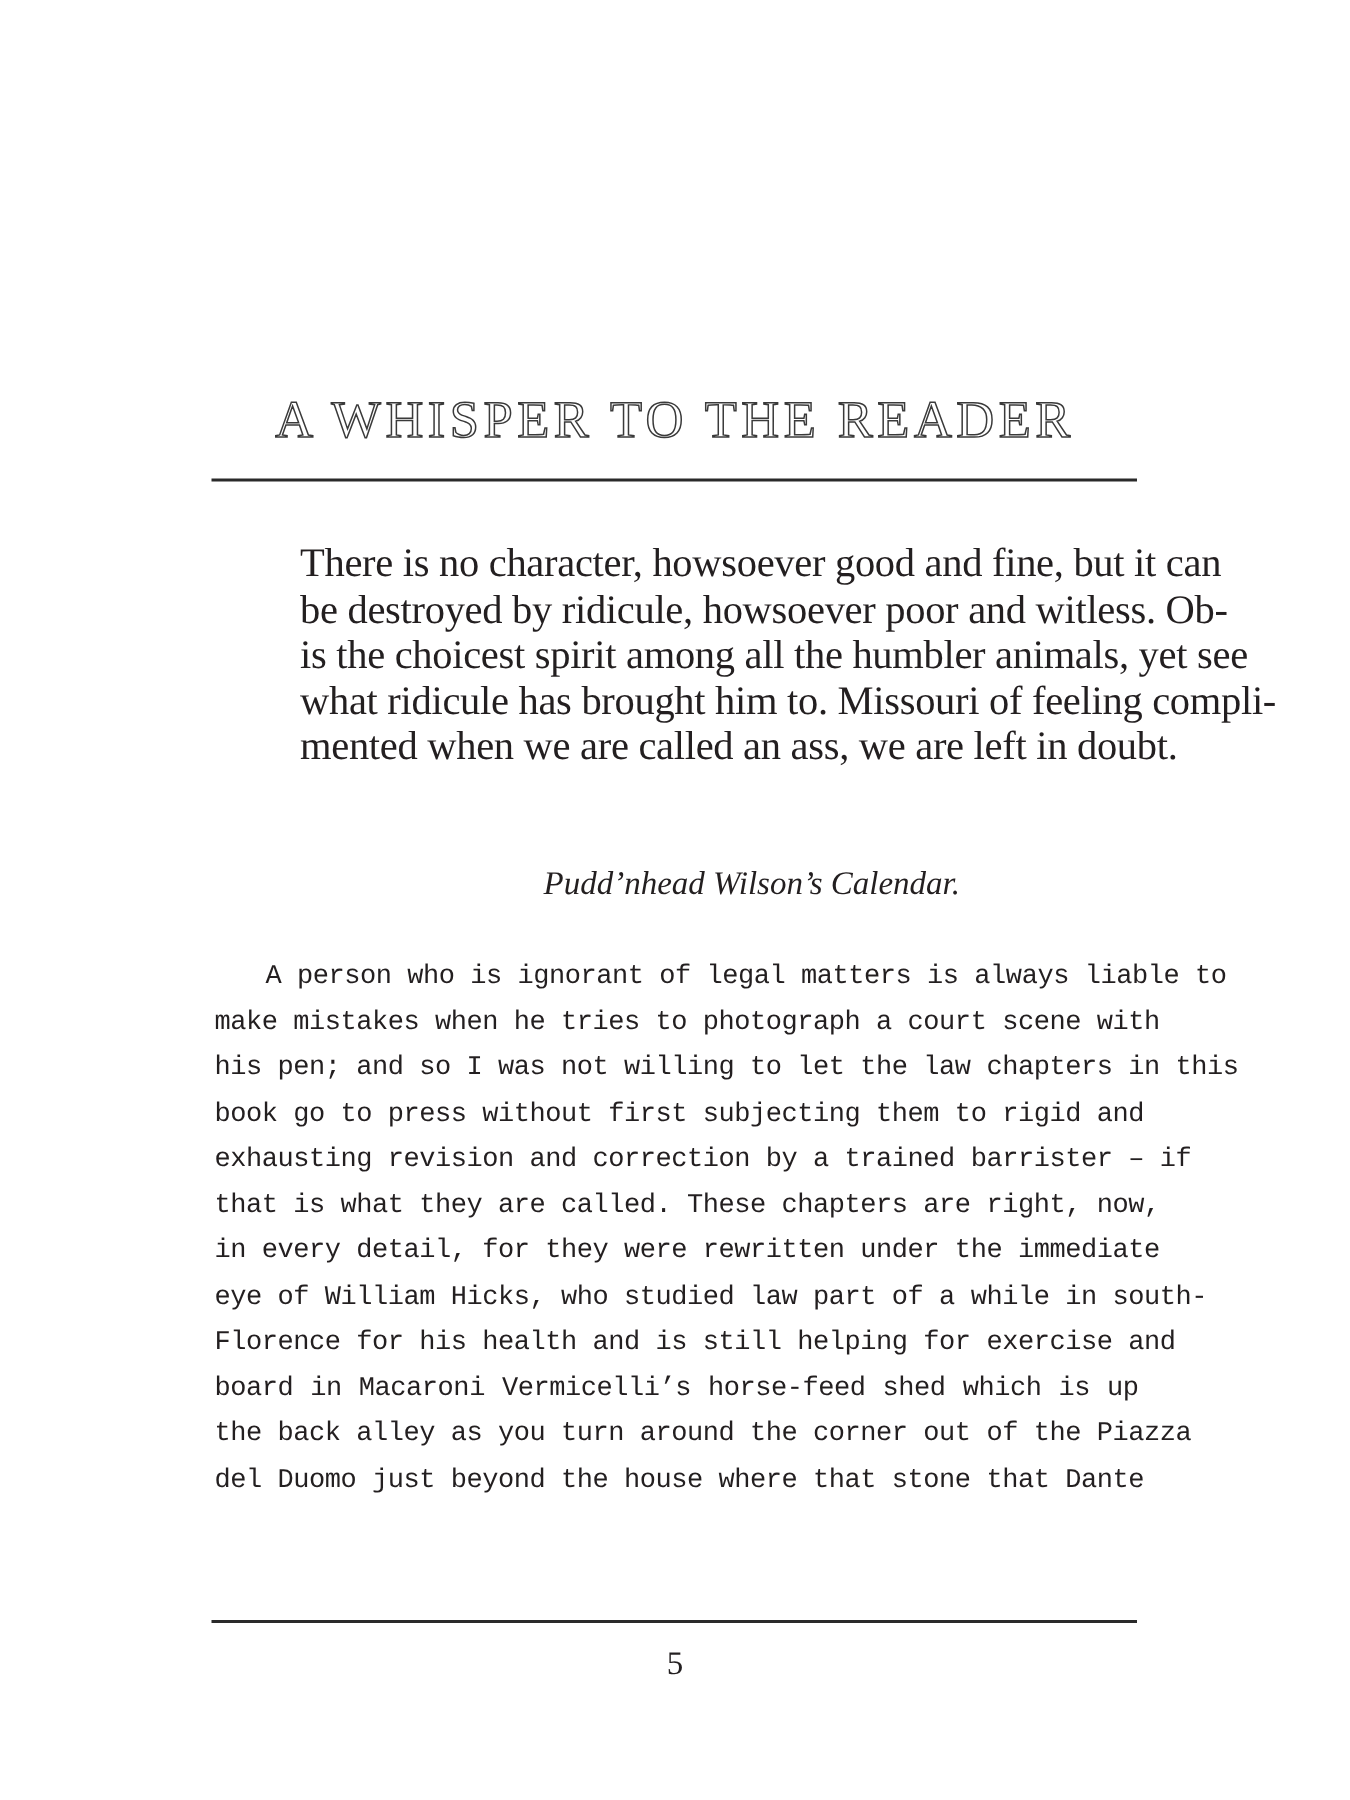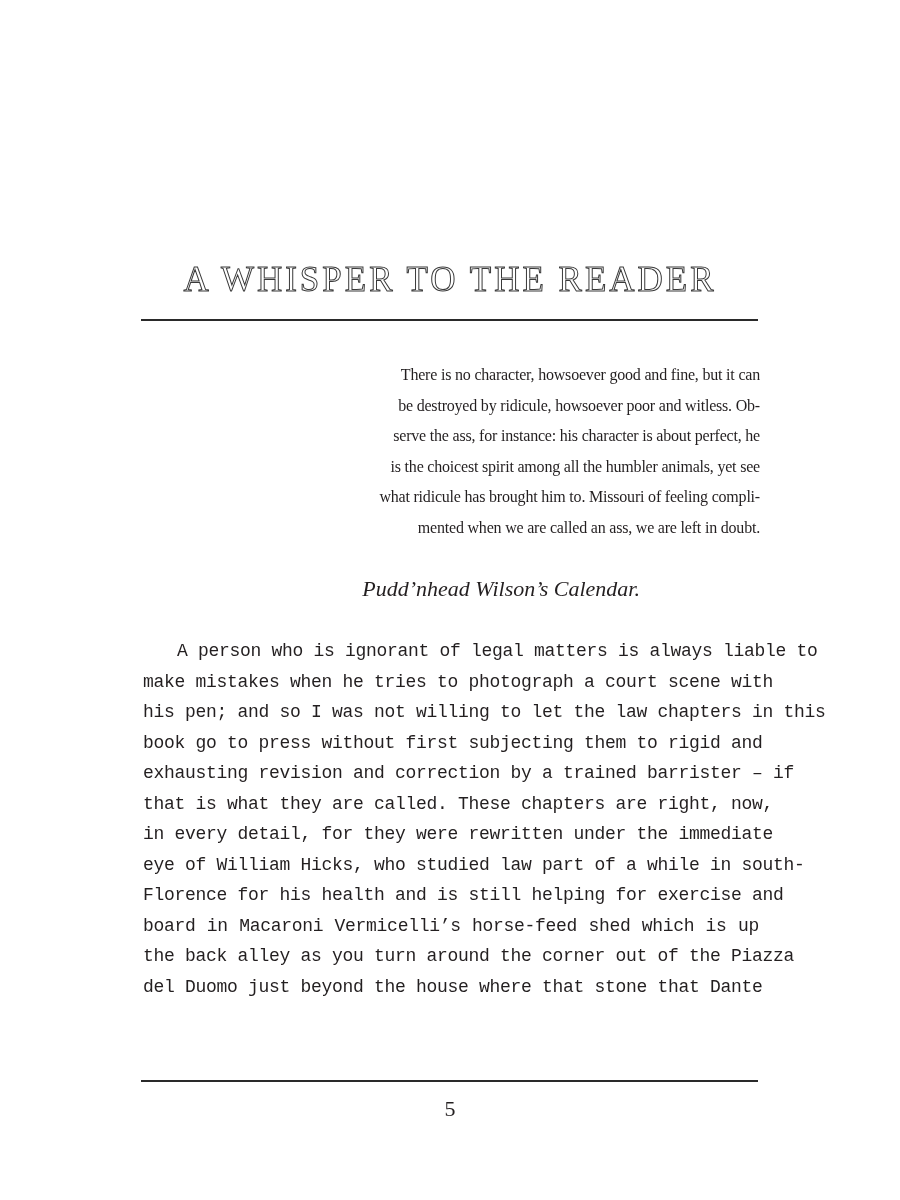--- a/index.html
+++ b/index.html
@@ -47,21 +47,21 @@
 
     .epigraph {
       position: absolute;
       left: 200px;
       width: 560px;
       top: 360px;
     }
     .epigraph-line {
       display: block;
       text-align: right;
-      font-size: 16px;
+      font-size: 27px;
       line-height: 30.5px;
       white-space: nowrap;
       letter-spacing: -0.2px;
     }
     .epigraph-source {
       position: absolute;
       right: 140px;
       top: 574px;
       font-style: italic;
       font-size: 22px;
@@ -106,21 +106,20 @@
 
 <div class="page">
 
   <h1 class="chapter-title">A WHISPER TO THE READER</h1>
 
   <div class="rule rule-top"></div>
 
   <div class="epigraph">
     <span class="epigraph-line">There is no character, howsoever good and fine, but it can</span>
     <span class="epigraph-line">be destroyed by ridicule, howsoever poor and witless. Ob-</span>
-    <span class="epigraph-line">serve the ass, for instance: his character is about perfect, he</span>
     <span class="epigraph-line">is the choicest spirit among all the humbler animals, yet see</span>
     <span class="epigraph-line">what ridicule has brought him to. Missouri of feeling compli-</span>
     <span class="epigraph-line">mented when we are called an ass, we are left in doubt.</span>
   </div>
 
   <div class="epigraph-source">Pudd’nhead Wilson’s Calendar.</div>
 
   <div class="body-text">
     <span class="body-line indent">A person who is ignorant of legal matters is always liable to</span>
     <span class="body-line">make mistakes when he tries to photograph a court scene with</span>

